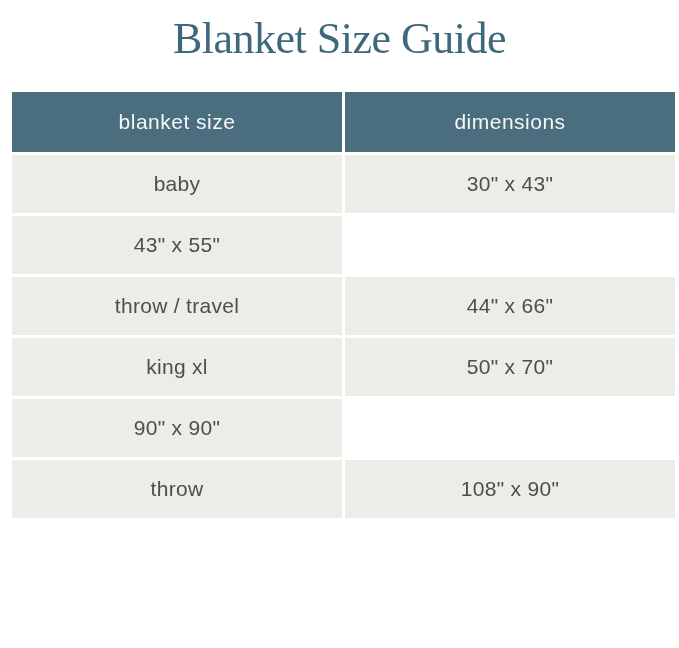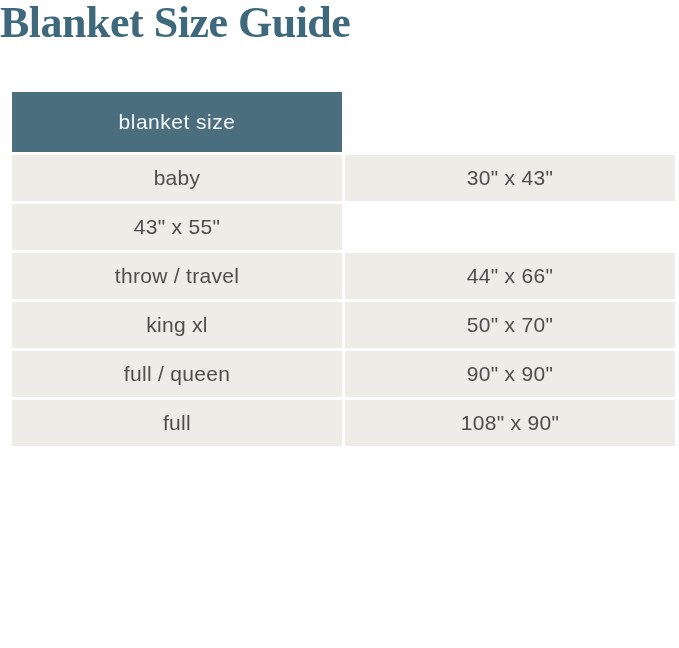--- a/index.html
+++ b/index.html
@@ -12,44 +12,44 @@
   }
   *{box-sizing:border-box;}
   html,body{margin:0;padding:0;}
   body{
     width:679px;height:648px;
     background:var(--page_bg);
     font-family:"Liberation Sans", sans-serif;
     overflow:hidden;
   }
   .page-title{
-    margin:0;
+    margin:16px;
     padding-top:1px;
-    text-align:left;
+    text-align:center;
     font-family:"Liberation Serif", serif;
-    font-weight:700;
+    font-weight:400;
     font-size:44px;
     line-height:1.0;
     letter-spacing:-0.5px;
     color:var(--title);
   }
   .size-table{
     position:absolute;
     left:12px;right:4px;top:92px;
     display:flex;
     flex-direction:column;
     gap:3px;
   }
   .trow{
     display:grid;
     grid-template-columns:1fr 1fr;
     gap:3px;
   }
   .cell{
-    height:46px;
+    height:58px;
     display:flex;
     align-items:center;
     justify-content:center;
     background:var(--row_bg);
     color:var(--row_text);
     font-size:21px;
     letter-spacing:0.3px;
   }
   .trow.header .cell{
     height:60px;
@@ -60,20 +60,21 @@
   }
 </style>
 </head>
 <body>
 
 <h1 class="page-title">Blanket Size Guide</h1>
 
 <div class="size-table">
   <div class="trow header">
     <div class="cell">blanket size</div>
+    <div class="cell">dimensions</div>
   </div>
 
   <div class="trow">
     <div class="cell">baby</div>
     <div class="cell">30" x 43"</div>
   </div>
 
   <div class="trow">
     <div class="cell">43" x 55"</div>
   </div>
@@ -83,22 +84,21 @@
     <div class="cell">44" x 66"</div>
   </div>
 
   <div class="trow">
     <div class="cell">king xl</div>
     <div class="cell">50" x 70"</div>
   </div>
 
 
   <div class="trow">
-    <div class="cell">full / queen</div>
     <div class="cell">90" x 90"</div>
   </div>
 
   <div class="trow">
-    <div class="cell">full</div>
+    <div class="cell">throw</div>
     <div class="cell">108" x 90"</div>
   </div>
 
 </div>
 
 </body></html>

